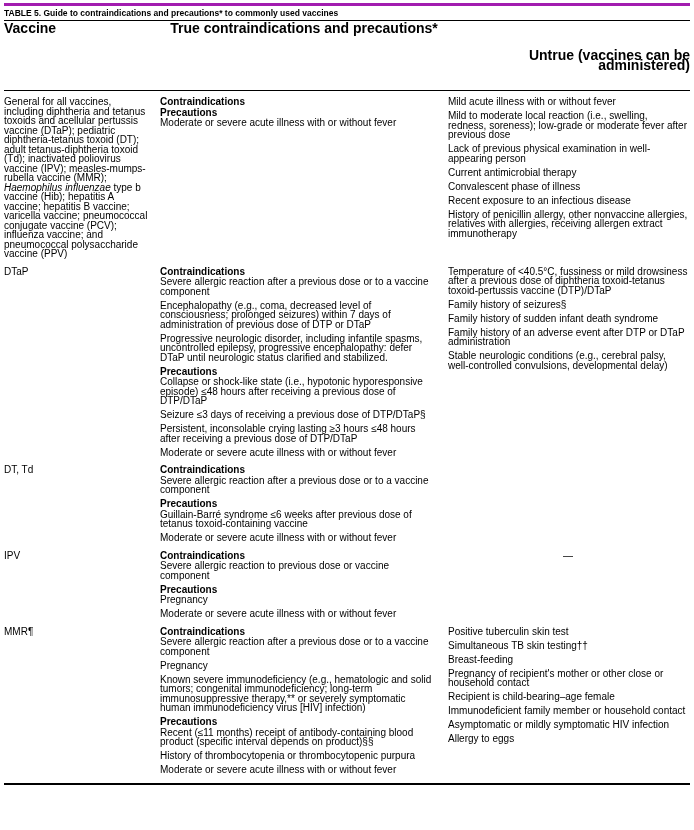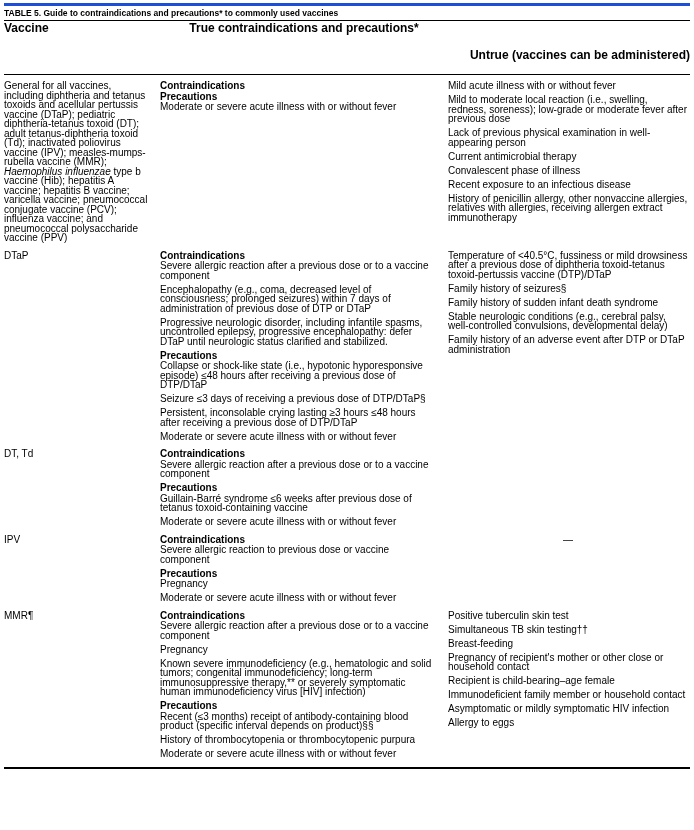--- a/index.html
+++ b/index.html
@@ -10,35 +10,35 @@
     font-family: "Liberation Sans", "DejaVu Sans", sans-serif;
   }
   .page {
     width: 694px;
     min-height: 830px;
     box-sizing: border-box;
     background: #ffffff;
     padding: 3px 4px 6px 4px;
   }
   .table-title {
-    border-top: 3px solid #1d4ed8;
+    border-top: 3px solid #a21caf;
     font-weight: bold;
     font-size: 8.5px;
     line-height: 10px;
     padding: 2px 0 2px 0;
   }
   .thead {
     display: grid;
     grid-template-columns: 156px 288px 1fr;
     border-top: 1px solid #000;
     border-bottom: 1px solid #000;
     font-weight: bold;
-    font-size: 12px;
+    font-size: 14px;
     line-height: 10px;
-    padding: 2px 0 14px 0;
+    padding: 2px 0 20px 0;
   }
   .thead .h1 { text-align: left; }
   .thead .h2 { text-align: center; }
   .thead .h3 { text-align: right; margin-top: 27px; }
   .tbody {
     padding-top: 6px;
     font-size: 10px;
     line-height: 9.5px;
   }
   .trow {
@@ -105,22 +105,22 @@
           <div class="chead">Precautions</div>
           <div class="para">Collapse or shock-like state (i.e., hypotonic hyporesponsive episode) ≤48 hours after receiving a previous dose of DTP/DTaP</div>
           <div class="para">Seizure ≤3 days of receiving a previous dose of DTP/DTaP§</div>
           <div class="para">Persistent, inconsolable crying lasting ≥3 hours ≤48 hours after receiving a previous dose of DTP/DTaP</div>
           <div class="para">Moderate or severe acute illness with or without fever</div>
         </div>
         <div class="cell c3">
           <div class="para">Temperature of &lt;40.5°C, fussiness or mild drowsiness after a previous dose of diphtheria toxoid-tetanus toxoid-pertussis vaccine (DTP)/DTaP</div>
           <div class="para">Family history of seizures§</div>
           <div class="para">Family history of sudden infant death syndrome</div>
+          <div class="para">Family history of an adverse event after DTP or DTaP administration</div>
           <div class="para">Stable neurologic conditions (e.g., cerebral palsy, well-controlled convulsions, developmental delay)</div>
-          <div class="para">Family history of an adverse event after DTP or DTaP administration</div>
         </div>
       </div>
       <div class="trow">
         <div class="cell c1"><span>DT, Td</span></div>
         <div class="cell c2">
           <div class="chead">Contraindications</div>
           <div class="para">Severe allergic reaction after a previous dose or to a vaccine component</div>
           <div class="chead">Precautions</div>
           <div class="para">Guillain-Barré syndrome ≤6 weeks after previous dose of tetanus toxoid-containing vaccine</div>
           <div class="para">Moderate or severe acute illness with or without fever</div>
@@ -141,21 +141,21 @@
         </div>
       </div>
       <div class="trow">
         <div class="cell c1"><span>MMR¶</span></div>
         <div class="cell c2">
           <div class="chead">Contraindications</div>
           <div class="para">Severe allergic reaction after a previous dose or to a vaccine component</div>
           <div class="para">Pregnancy</div>
           <div class="para">Known severe immunodeficiency (e.g., hematologic and solid tumors; congenital immunodeficiency; long-term immunosuppressive therapy,** or severely symptomatic human immunodeficiency virus [HIV] infection)</div>
           <div class="chead">Precautions</div>
-          <div class="para">Recent (≤3 months) receipt of antibody-containing blood product (specific interval depends on product)§§</div>
+          <div class="para">Recent (≤11 months) receipt of antibody-containing blood product (specific interval depends on product)§§</div>
           <div class="para">History of thrombocytopenia or thrombocytopenic purpura</div>
           <div class="para">Moderate or severe acute illness with or without fever</div>
         </div>
         <div class="cell c3">
           <div class="para">Positive tuberculin skin test</div>
           <div class="para">Simultaneous TB skin testing††</div>
           <div class="para">Breast-feeding</div>
           <div class="para">Pregnancy of recipient's mother or other close or household contact</div>
           <div class="para">Recipient is child-bearing–age female</div>
           <div class="para">Immunodeficient family member or household contact</div>

